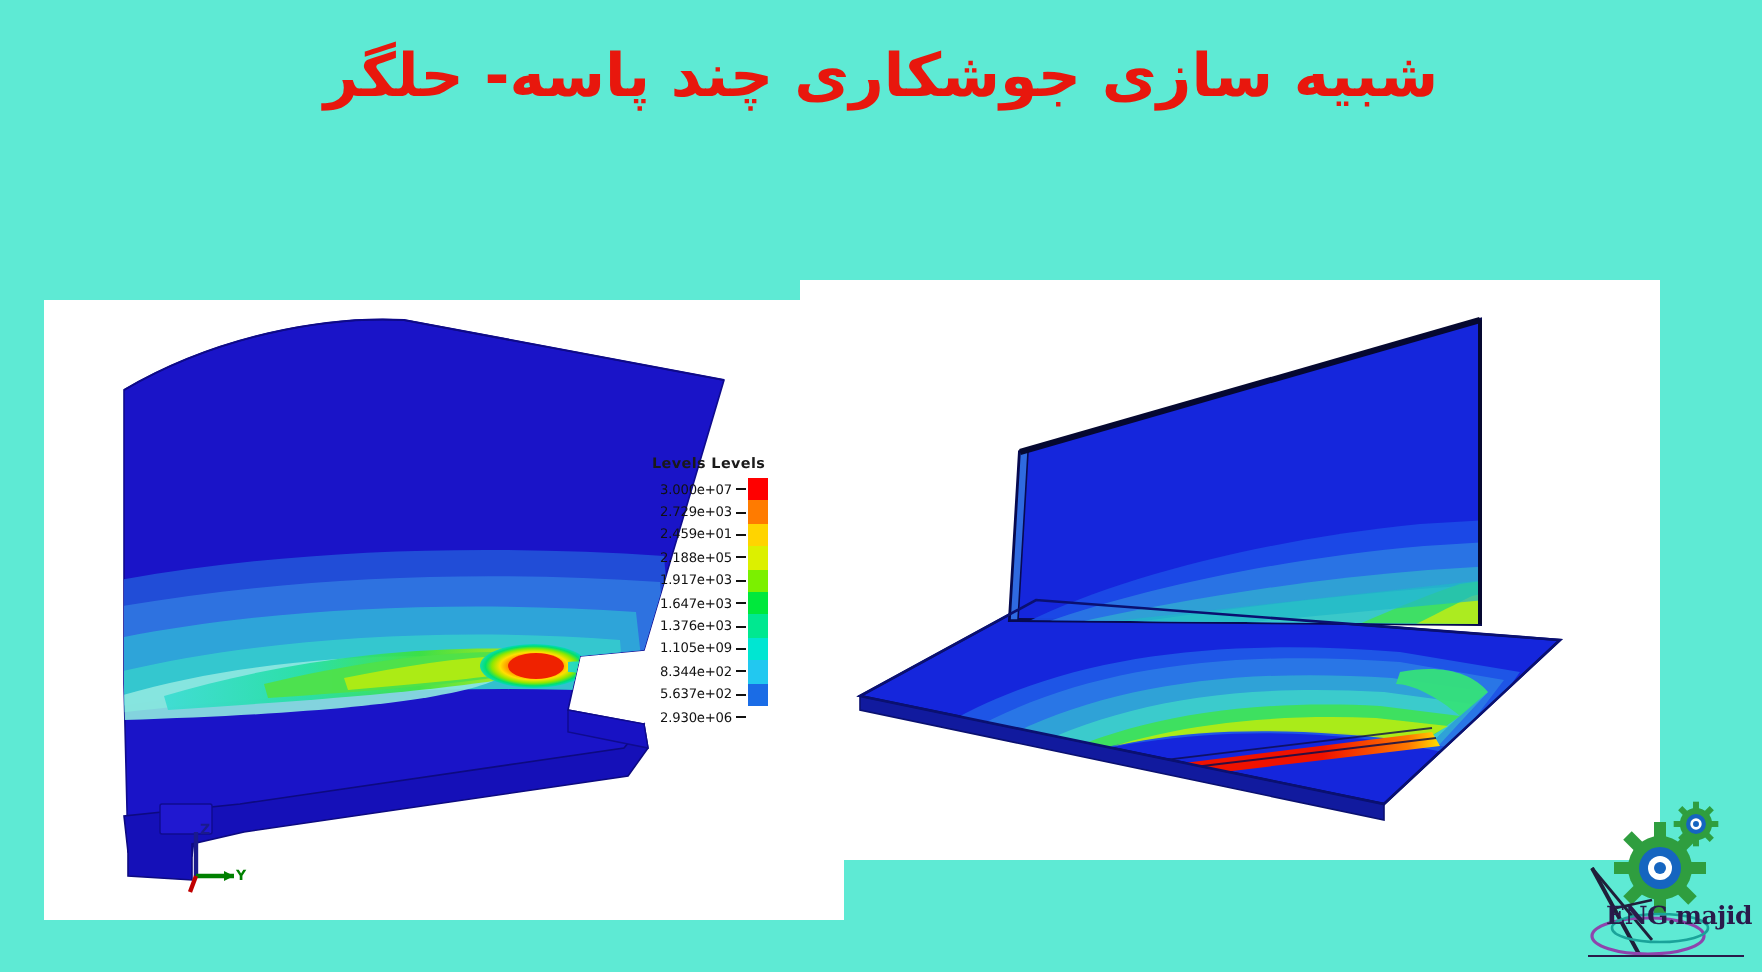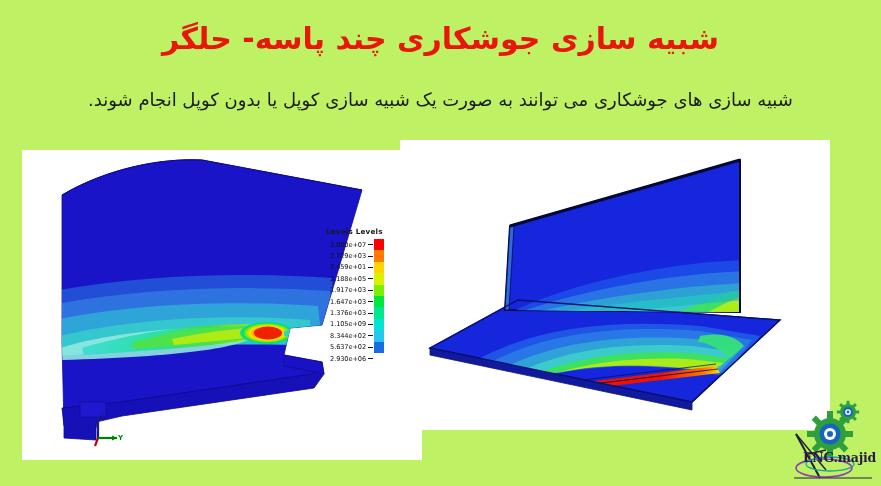--- a/index.html
+++ b/index.html
@@ -135,25 +135,24 @@
     font-size: 12.5px;
     font-weight: bold;
     color: #2a1a4a;
     white-space: nowrap;
     letter-spacing: -0.2px;
   }
 </style>
 </head>
 <body>
 
-<div id="slide" style="background: #bef264;">
+<div id="slide" style="background: #5eead4;">
 
   <div class="slide-title" style="color: rgb(232, 23, 13);">شبیه سازی جوشکاری چند پاسه- حلگر</div>
 
-  <div class="slide-subtitle" style="color: rgb(27, 27, 27);">شبیه سازی های جوشکاری می توانند به صورت یک شبیه سازی کوپل یا بدون کوپل انجام شوند.</div>
 
   <div class="figure" id="figure-left">
     <svg class="fig-svg" viewBox="0 0 400 310" preserveAspectRatio="xMidYMid meet">
       <defs>
 
         <radialGradient id="hotspotL" cx="50%" cy="50%" r="50%">
           <stop offset="0%" stop-color="#ff1500"></stop>
           <stop offset="28%" stop-color="#ff3c00"></stop>
           <stop offset="48%" stop-color="#ff9000"></stop>
           <stop offset="63%" stop-color="#ffe000"></stop>

